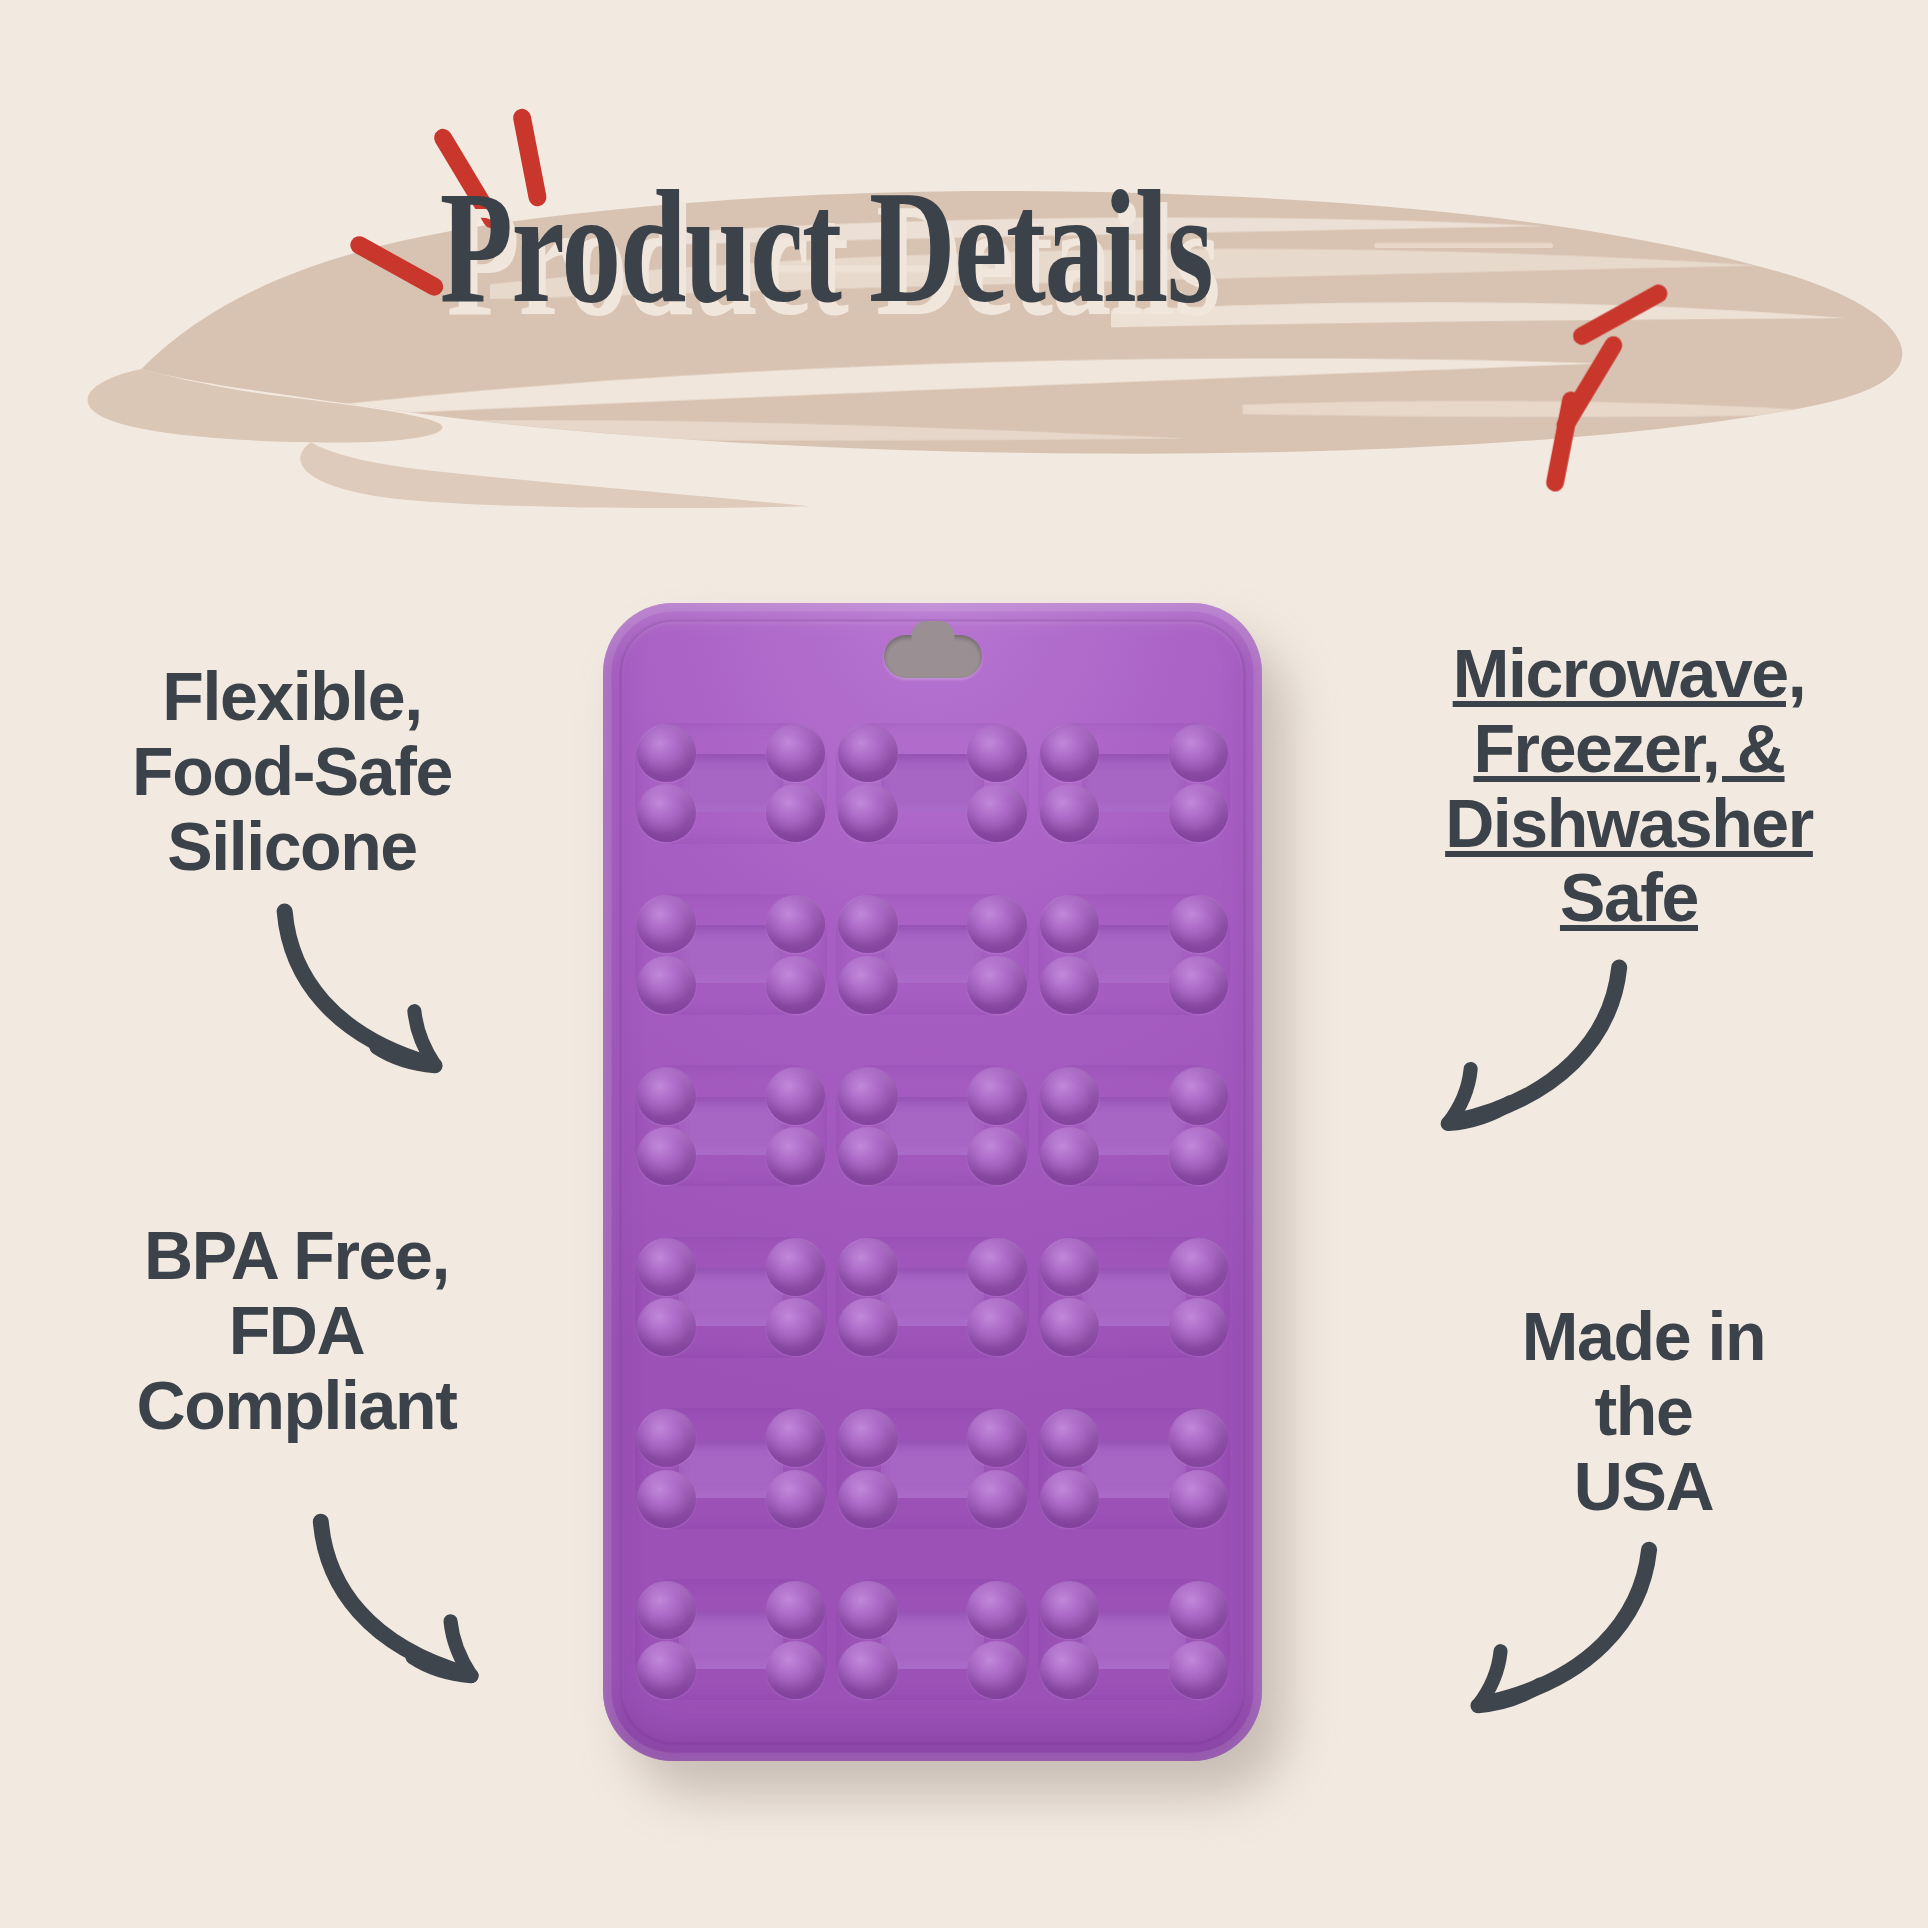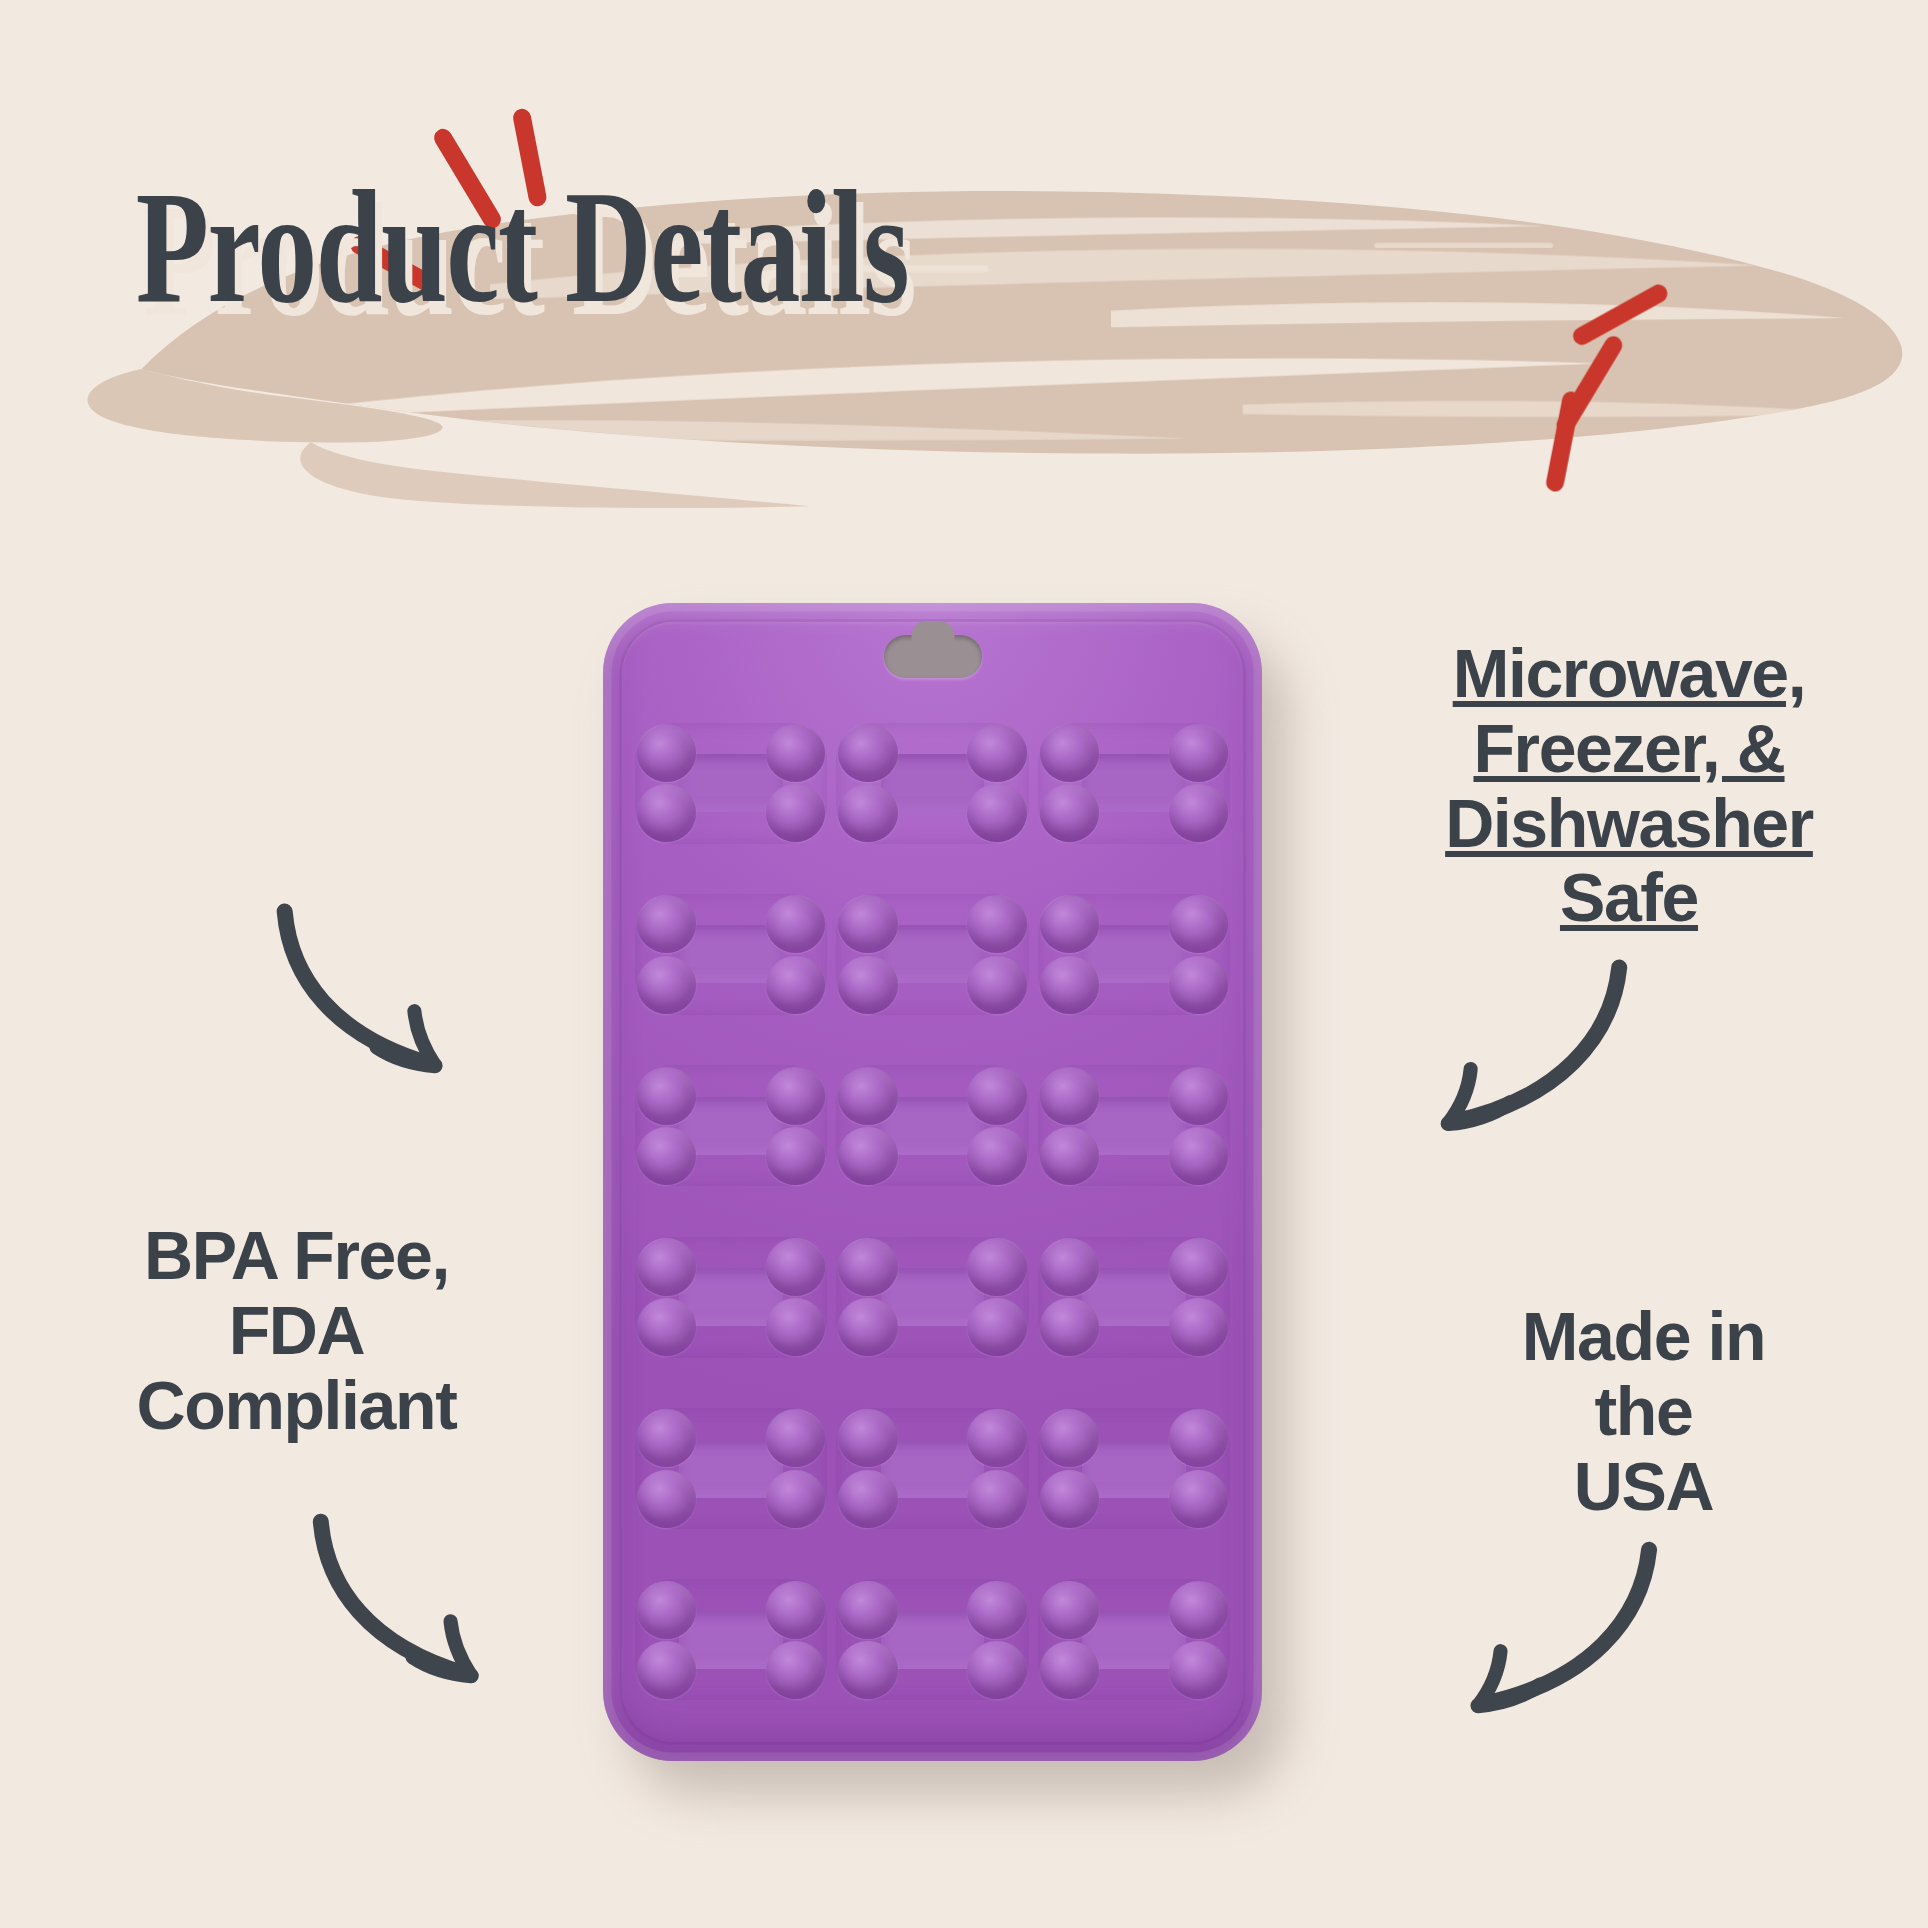--- a/index.html
+++ b/index.html
@@ -10,21 +10,21 @@
     position:relative;
   }
   .stage{position:absolute;inset:0;}
 
   
   .banner{position:absolute;left:0;top:0;width:1928px;height:527px;}
   .banner svg{display:block;width:1928px;height:527px;}
 
   .title-wrap{
     position:absolute;left:0;top:166px;width:1652px;
-    pointer-events:none;
+    text-align:center;pointer-events:none;
   }
   .title{
     display:inline-block;
     font-family:"Liberation Serif", serif;
     font-weight:bold;
     font-size:162px;
     line-height:1;
     letter-spacing:-1.9px;
     color:#3B4249;
     transform:scaleX(0.74);
@@ -200,20 +200,23 @@
         <rect x="1679" y="350" width="19" height="118" rx="9.5" transform="rotate(31 1688 409)"></rect>
         <rect x="1651" y="415" width="19" height="108" rx="9.5" transform="rotate(11 1660 469)"></rect>
       </g>
     </svg>
   </div>
 
   <div class="title-wrap">
     <span class="title">Product Details</span>
   </div>
 
+  <div class="label lbl-silicone">Flexible,
+Food-Safe
+Silicone</div>
 
   <div class="label lbl-bpa">BPA Free,
 FDA
 Compliant</div>
 
   <div class="label lbl-mwave">Microwave,
 Freezer, &amp;
 Dishwasher
 Safe</div>
 

